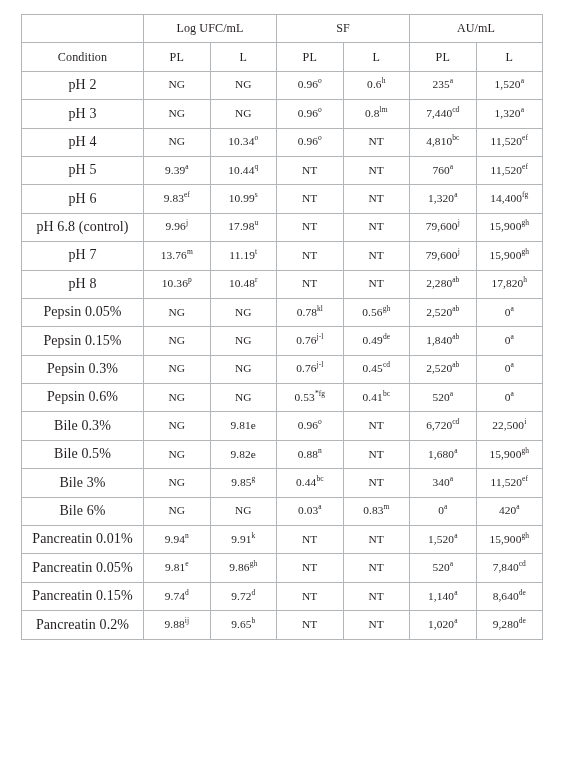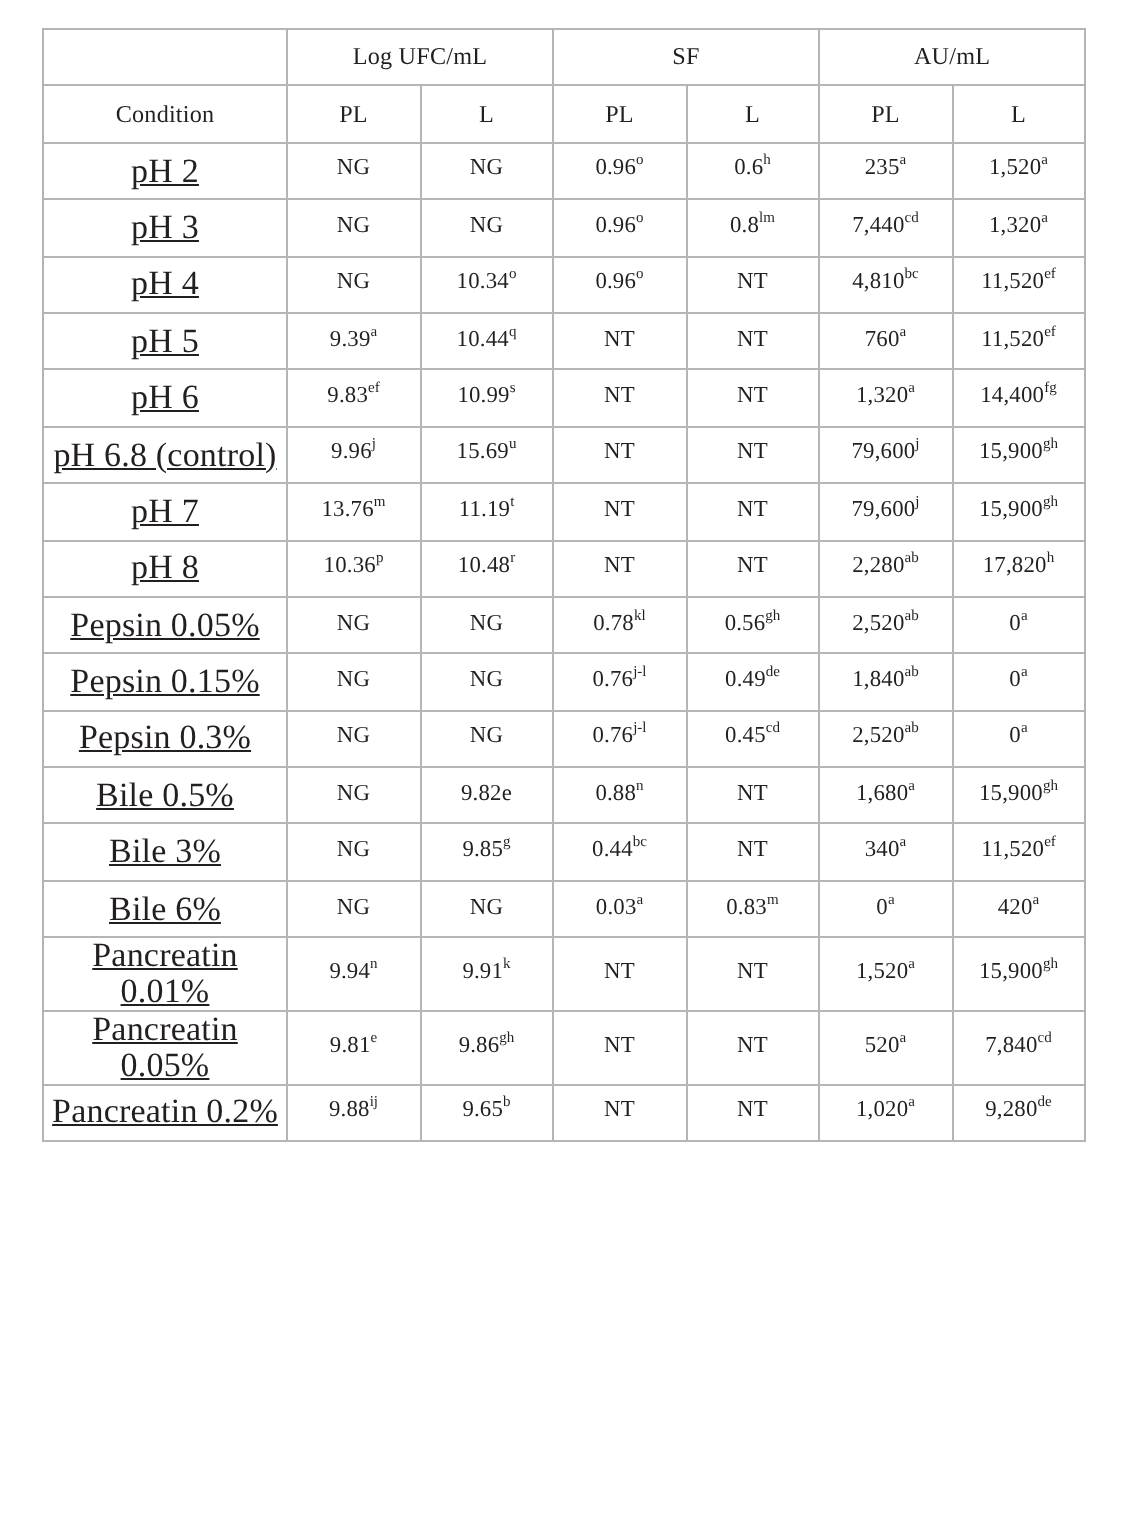--- a/index.html
+++ b/index.html
@@ -57,22 +57,21 @@
     font-weight: bold;
     font-size: 12.1px;
     height: 28px;
   }
   th.condition-head {
     font-weight: bold;
     font-size: 12.1px;
     font-family: Liberation Serif, serif;
   }
   td.cond-cell {
-    font-size: 17px;
-    text-decoration: underline;
+    font-size: 14px;
   }
   td.val-cell {
     font-size: 11.4px;
   }
   sup {
     font-size: 0.66em;
     vertical-align: super;
     line-height: 0;
     letter-spacing: 0;
   }
@@ -152,21 +151,21 @@
           <td class="val-cell"><span>9.83</span><sup>ef</sup></td>
           <td class="val-cell"><span>10.99</span><sup>s</sup></td>
           <td class="val-cell"><span>NT</span></td>
           <td class="val-cell"><span>NT</span></td>
           <td class="val-cell"><span>1,320</span><sup>a</sup></td>
           <td class="val-cell"><span>14,400</span><sup>fg</sup></td>
         </tr>
         <tr>
           <td class="cond-cell">pH 6.8 (control)</td>
           <td class="val-cell"><span>9.96</span><sup>j</sup></td>
-          <td class="val-cell"><span>15.69</span><sup>u</sup></td>
+          <td class="val-cell"><span>17.98</span><sup>u</sup></td>
           <td class="val-cell"><span>NT</span></td>
           <td class="val-cell"><span>NT</span></td>
           <td class="val-cell"><span>79,600</span><sup>j</sup></td>
           <td class="val-cell"><span>15,900</span><sup>gh</sup></td>
         </tr>
         <tr>
           <td class="cond-cell">pH 7</td>
           <td class="val-cell"><span>13.76</span><sup>m</sup></td>
           <td class="val-cell"><span>11.19</span><sup>t</sup></td>
           <td class="val-cell"><span>NT</span></td>
@@ -204,20 +203,38 @@
         <tr>
           <td class="cond-cell">Pepsin 0.3%</td>
           <td class="val-cell"><span>NG</span></td>
           <td class="val-cell"><span>NG</span></td>
           <td class="val-cell"><span>0.76</span><sup>j-l</sup></td>
           <td class="val-cell"><span>0.45</span><sup>cd</sup></td>
           <td class="val-cell"><span>2,520</span><sup>ab</sup></td>
           <td class="val-cell"><span>0</span><sup>a</sup></td>
         </tr>
         <tr>
+          <td class="cond-cell">Pepsin 0.6%</td>
+          <td class="val-cell"><span>NG</span></td>
+          <td class="val-cell"><span>NG</span></td>
+          <td class="val-cell"><span>0.53</span><sup>*fg</sup></td>
+          <td class="val-cell"><span>0.41</span><sup>bc</sup></td>
+          <td class="val-cell"><span>520</span><sup>a</sup></td>
+          <td class="val-cell"><span>0</span><sup>a</sup></td>
+        </tr>
+        <tr>
+          <td class="cond-cell">Bile 0.3%</td>
+          <td class="val-cell"><span>NG</span></td>
+          <td class="val-cell"><span>9.81e</span></td>
+          <td class="val-cell"><span>0.96</span><sup>o</sup></td>
+          <td class="val-cell"><span>NT</span></td>
+          <td class="val-cell"><span>6,720</span><sup>cd</sup></td>
+          <td class="val-cell"><span>22,500</span><sup>i</sup></td>
+        </tr>
+        <tr>
           <td class="cond-cell">Bile 0.5%</td>
           <td class="val-cell"><span>NG</span></td>
           <td class="val-cell"><span>9.82e</span></td>
           <td class="val-cell"><span>0.88</span><sup>n</sup></td>
           <td class="val-cell"><span>NT</span></td>
           <td class="val-cell"><span>1,680</span><sup>a</sup></td>
           <td class="val-cell"><span>15,900</span><sup>gh</sup></td>
         </tr>
         <tr>
           <td class="cond-cell">Bile 3%</td>
@@ -247,20 +264,29 @@
           <td class="val-cell"><span>15,900</span><sup>gh</sup></td>
         </tr>
         <tr>
           <td class="cond-cell">Pancreatin 0.05%</td>
           <td class="val-cell"><span>9.81</span><sup>e</sup></td>
           <td class="val-cell"><span>9.86</span><sup>gh</sup></td>
           <td class="val-cell"><span>NT</span></td>
           <td class="val-cell"><span>NT</span></td>
           <td class="val-cell"><span>520</span><sup>a</sup></td>
           <td class="val-cell"><span>7,840</span><sup>cd</sup></td>
+        </tr>
+        <tr>
+          <td class="cond-cell">Pancreatin 0.15%</td>
+          <td class="val-cell"><span>9.74</span><sup>d</sup></td>
+          <td class="val-cell"><span>9.72</span><sup>d</sup></td>
+          <td class="val-cell"><span>NT</span></td>
+          <td class="val-cell"><span>NT</span></td>
+          <td class="val-cell"><span>1,140</span><sup>a</sup></td>
+          <td class="val-cell"><span>8,640</span><sup>de</sup></td>
         </tr>
         <tr>
           <td class="cond-cell">Pancreatin 0.2%</td>
           <td class="val-cell"><span>9.88</span><sup>ij</sup></td>
           <td class="val-cell"><span>9.65</span><sup>b</sup></td>
           <td class="val-cell"><span>NT</span></td>
           <td class="val-cell"><span>NT</span></td>
           <td class="val-cell"><span>1,020</span><sup>a</sup></td>
           <td class="val-cell"><span>9,280</span><sup>de</sup></td>
         </tr>

